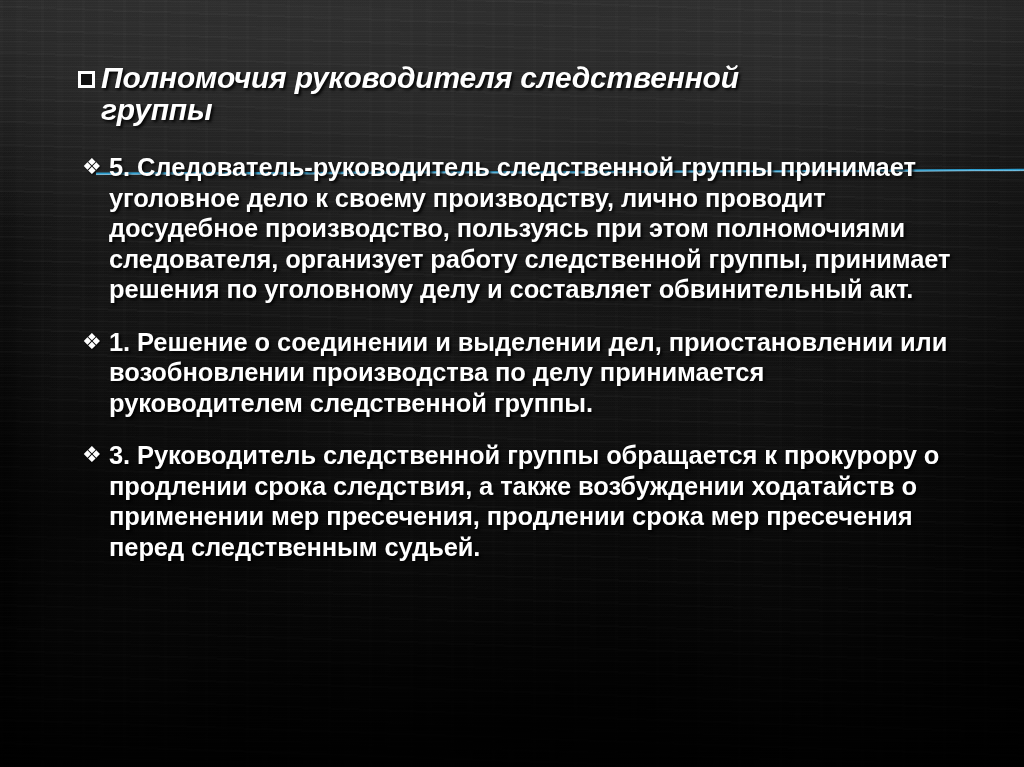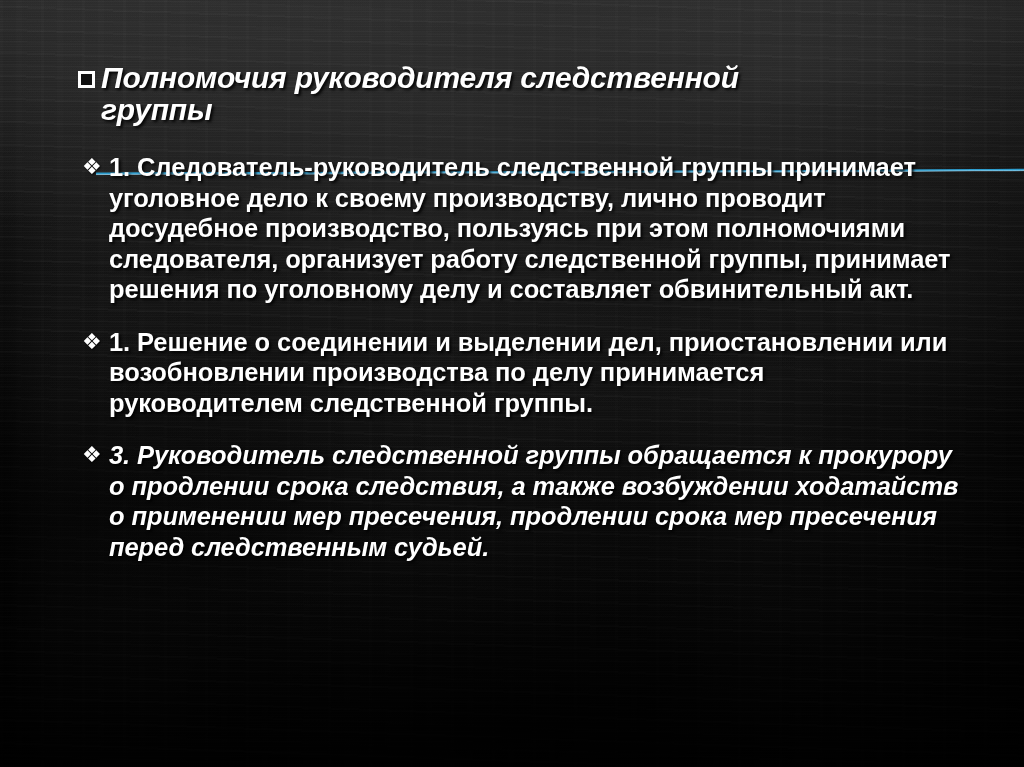--- a/index.html
+++ b/index.html
@@ -180,21 +180,21 @@
   }
   .bullet-text {
     flex: 1 1 auto;
     font-size: 25.5px;
     line-height: 30.5px;
     font-weight: bold;
     color: #ffffff;
     text-shadow: 2px 2px 3px rgba(0,0,0,.9);
     letter-spacing: -0.1px;
   }
-  .bullet-row.italic .bullet-text { font-style: italic; }
+  .bullet-row.italic .bullet-text { }
 </style>
 </head>
 <body>
 
 <div id="slide">
 
   <div class="tex tex-base"></div>
   <div class="tex tex-grain"></div>
   <div class="tex tex-streak"></div>
   <div class="tex tex-vert"></div>
@@ -212,21 +212,21 @@
 
     <div class="title-block">
       <span class="sq-bullet"></span>
       <span class="title-text">Полномочия руководителя следственной группы</span>
     </div>
 
     <div class="bullets">
 
       <div class="bullet-row">
         <span class="d-bullet">❖</span>
-        <span class="bullet-text">1. Следователь-руководитель следственной группы принимает уголовное дело к своему производству, лично проводит досудебное производство, пользуясь при этом полномочиями следователя, организует работу следственной группы, принимает решения по уголовному делу и составляет обвинительный акт.</span>
+        <span class="bullet-text">5. Следователь-руководитель следственной группы принимает уголовное дело к своему производству, лично проводит досудебное производство, пользуясь при этом полномочиями следователя, организует работу следственной группы, принимает решения по уголовному делу и составляет обвинительный акт.</span>
       </div>
 
       <div class="bullet-row">
         <span class="d-bullet">❖</span>
         <span class="bullet-text">1. Решение о соединении и выделении дел, приостановлении или возобновлении производства по делу принимается руководителем следственной группы.</span>
       </div>
 
       <div class="bullet-row italic">
         <span class="d-bullet">❖</span>
         <span class="bullet-text">3. Руководитель следственной группы обращается к прокурору о продлении срока следствия, а также возбуждении ходатайств о применении мер пресечения, продлении срока мер пресечения перед следственным судьей.</span>

